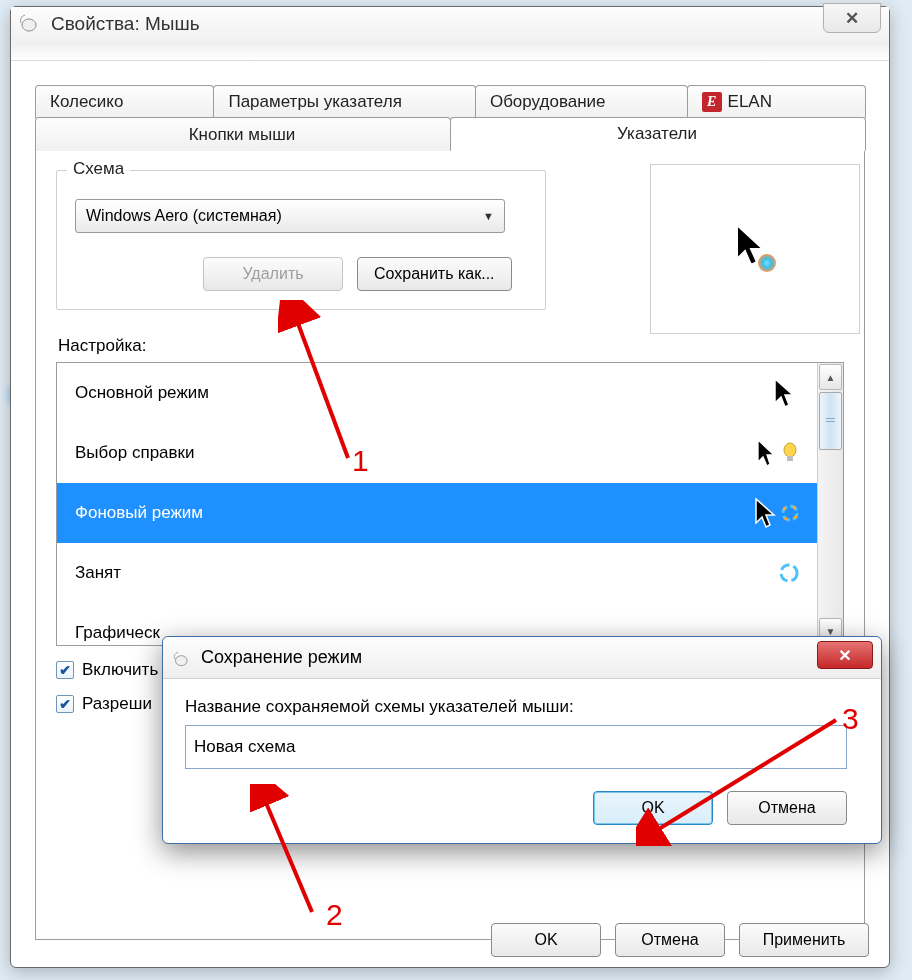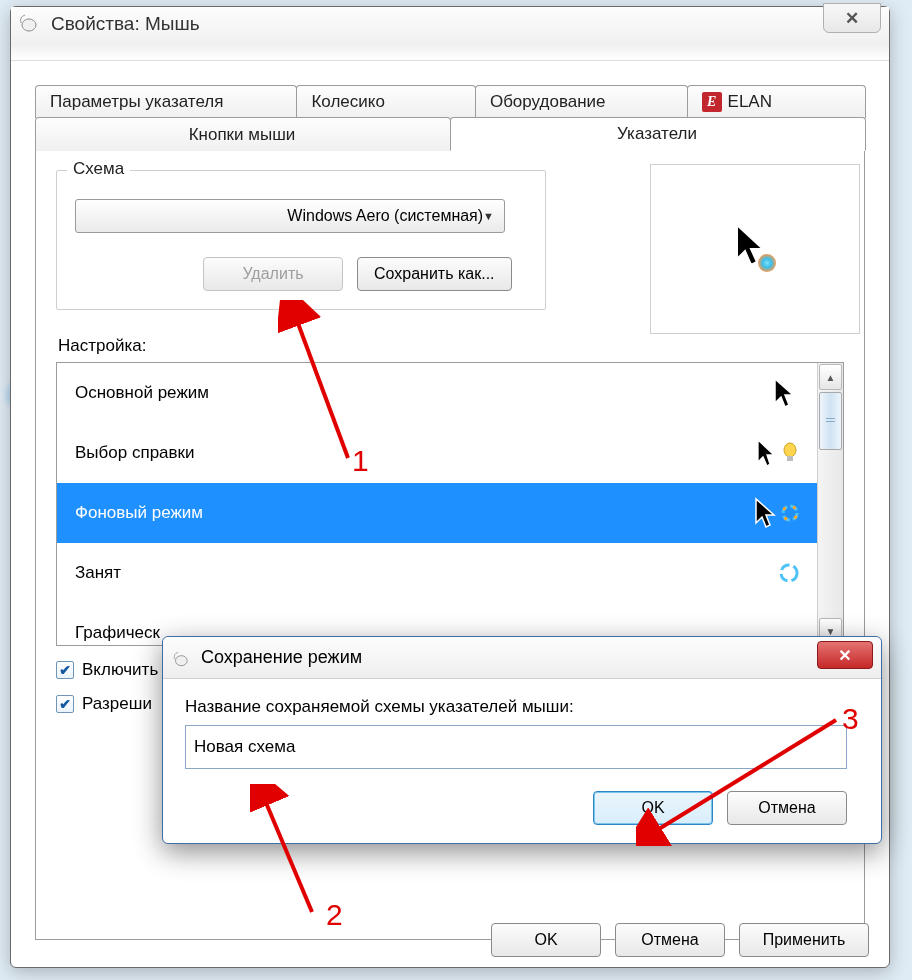--- a/index.html
+++ b/index.html
@@ -119,21 +119,21 @@
     top: -12px; left: 10px;
     background: #fff;
     padding: 0 6px;
     font-size: 17px;
     color: #222;
   }
   .scheme-select {
     width: 430px; height: 34px;
     background: linear-gradient(to bottom,#fff,#eaeaea);
     border:1px solid #9a9a9a; border-radius:3px;
-    display:flex; align-items:center; justify-content:flex-end;
+    display:flex; align-items:center; justify-content:space-between;
     padding: 0 10px;
     font-size:16px;
   }
   .dropdown-arrow { font-size:11px; color:#333; }
   .scheme-buttons {
     display:flex; gap:14px;
     margin-top: 24px;
     justify-content: flex-start;
     padding-left: 128px;
   }
@@ -274,25 +274,25 @@
       <path d="M2 10 Q 0 4 6 2" fill="none" stroke="#999" stroke-width="1"></path>
     </svg>
     <span class="title-text">Свойства: Мышь</span>
     <div class="close-x">
       <span>✕</span>
     </div>
   </div>
 
   <div class="tab-strip">
     <div class="tab-row">
+      <div class="tab" style="flex:.9">
+          <span>Колесико</span>
+        </div>
       <div class="tab" style="flex:1.4">
           <span>Параметры указателя</span>
-        </div>
-      <div class="tab" style="flex:.9">
-          <span>Колесико</span>
         </div>
       <div class="tab" style="flex:1.1">
           <span>Оборудование</span>
         </div>
       <div class="tab" style="flex:.9">
         <span class="elan-logo">E</span>
         <span>ELAN</span>
       </div>
     </div>
     <div class="tab-row tab-row2">

